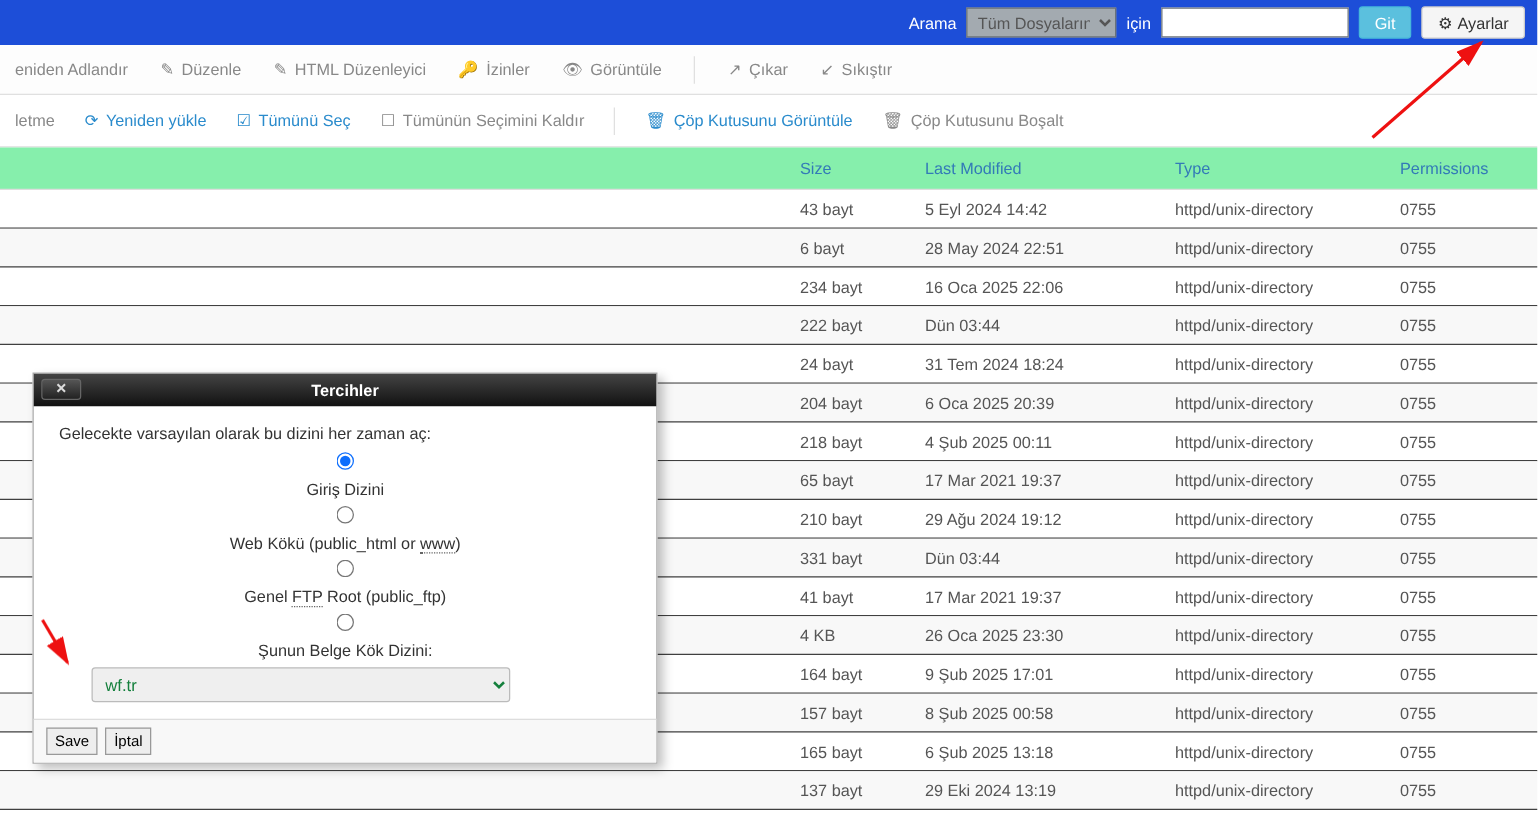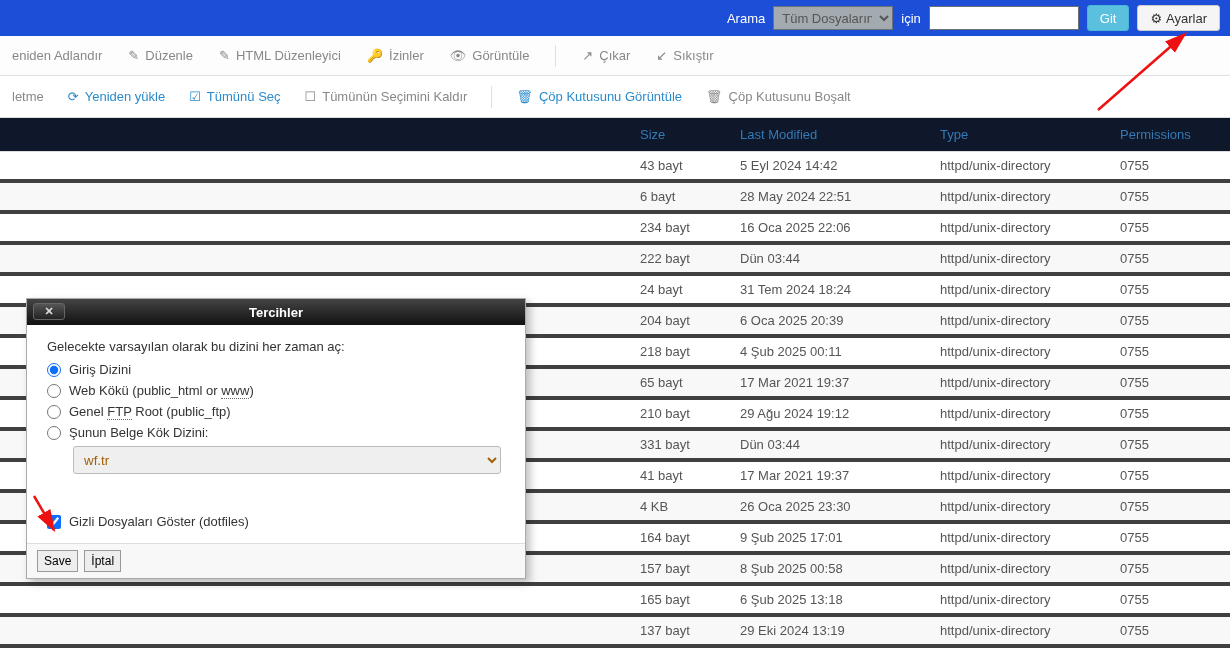--- a/index.html
+++ b/index.html
@@ -16,40 +16,40 @@
 .toolbar1 { background: #fdfdfd; border-bottom: 1px solid #e0e0e0; height: 40px; display: flex; align-items: center; padding: 0 12px; gap: 26px; color: #888; }
 .toolbar1 .item { display: flex; align-items: flex-start; gap: 6px; color: #888; cursor: default; }
 .toolbar1 .divider { width: 1px; height: 22px; background: #e0e0e0; }
 
 .toolbar2 { background: #fff; border-bottom: 1px solid #ddd; height: 42px; display: flex; align-items: center; padding: 0 12px; gap: 24px; }
 .toolbar2 .item { display: flex; gap: 6px; color: #888; cursor: pointer; }
 .toolbar2 .item.blue { color: #2a8bcc; }
 .toolbar2 .divider { width: 1px; height: 22px; background: #e0e0e0; }
 
 .table-wrap { width: 100%; }
-.table-head { background: #0f172a; border-bottom: 1px solid #ddd; height: 34px; display: flex; align-items: center; padding-left: 640px; }
+.table-head { background: #86efac; border-bottom: 1px solid #ddd; height: 34px; display: flex; align-items: center; padding-left: 640px; }
 .table-head .col { color: #337ab7; font-size: 13px; }
 .col-size { width: 100px; }
 .col-modified { width: 200px; }
 .col-type { width: 180px; }
 .col-perm { width: 110px; }
 
-.table-body .row { height: 31px; display: flex; align-items: center; padding-left: 640px; border-bottom: 4px solid #404040; }
+.table-body .row { height: 31px; display: flex; align-items: center; padding-left: 640px; border-bottom: 1px solid #404040; }
 .table-body .row:nth-child(even) { background: #f8f8f8; }
 .table-body .row .cell { color: #555; font-size: 13px; }
 
 .dialog { position: absolute; left: 26px; top: 298px; width: 500px; background: #fff; border: 1px solid #aaa; box-shadow: 4px 4px 8px rgba(0,0,0,0.25); }
 .dialog-header { background: #222; background: linear-gradient(#444,#111); color: #fff; height: 26px; display: flex; align-items: center; justify-content: center; position: relative; font-weight: bold; font-size: 13px; }
 .dialog-close { position: absolute; left: 6px; top: 4px; width: 32px; height: 17px; background: linear-gradient(#555,#222); border: 1px solid #666; border-radius: 3px; color: #ddd; text-align: center; font-size: 11px; line-height: 15px; cursor: pointer; }
 .dialog-body { padding: 14px 20px 8px 20px; color: #333; font-size: 13px; max-height: 250px; overflow-y: scroll; }
 .dialog-body .desc { margin-bottom: 8px; }
-.dialog-body .radio-row { display: flex; align-items: center; gap: 8px; margin: 6px 0; }
+.dialog-body .radio-row { display: flex; align-items: center; gap: 8px; margin: 6px 0; flex-direction: column; }
 .dialog-body .radio-row input[type=radio] { width: 14px; height: 14px; accent-color: #0d6efd; }
 .dialog-body .dropdown-indent { margin-left: 26px; margin-top: 4px; }
-.dialog-body select.doc-root { width: 428px; height: 28px; border: 1px solid #bbb; border-radius: 3px; padding: 0 6px; color: #a16207; }
+.dialog-body select.doc-root { width: 335px; height: 28px; border: 1px solid #bbb; border-radius: 3px; padding: 0 6px; color: #15803d; }
 .dialog-body .check-row { display: flex; align-items: center; gap: 8px; margin: 10px 0 6px 0; }
 .dialog-body .check-row input[type=checkbox] { width: 14px; height: 14px; accent-color: #0d6efd; }
 .dialog-body .spacer { height: 30px; }
 
 .dialog-footer { border-top: 1px solid #ddd; padding: 6px 10px; display: flex; gap: 6px; background: #f8f8f8; }
 .dialog-footer button { padding: 3px 6px; font-size: 12px; border: 1px solid #999; background: #eee; cursor: pointer; }
 
 .arrow-red { position: absolute; pointer-events: none; }
 .arrow1 { left: 1090px; top: 28px; }
 .arrow2 { left: 28px; top: 490px; }

